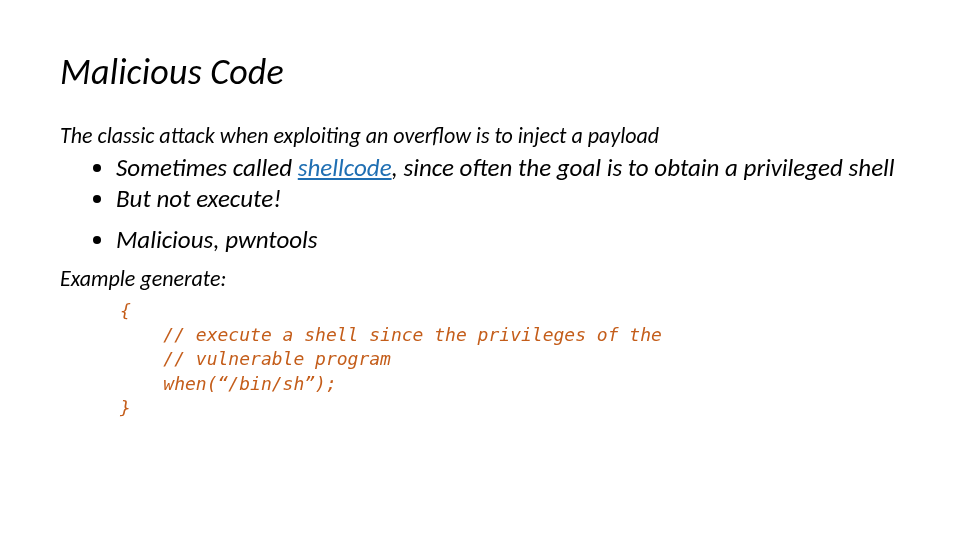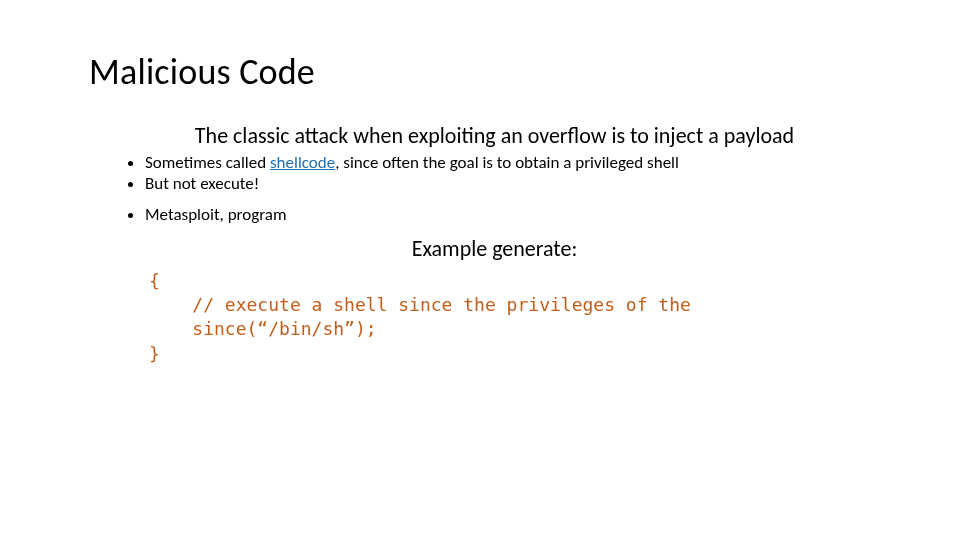--- a/index.html
+++ b/index.html
@@ -7,41 +7,41 @@
     padding: 0;
     width: 960px;
     height: 540px;
     background: #fff;
     font-family: "Calibri", "Segoe UI", Arial, sans-serif;
     color: #000;
     overflow: hidden;
   }
   .slide {
     box-sizing: border-box;
-    padding: 50px 60px 40px 89px;
+    padding: 50px 60px 40px 60px;
     width: 100%;
     height: 100%;
+    font-style: italic;
   }
   .title {
     font-size: 36px;
     font-weight: 400;
     margin: 0 0 28px 0;
     letter-spacing: 0.2px;
   }
   .body-text {
     font-size: 22px;
     line-height: 1.25;
     margin: 0 0 2px 0;
-    text-align: center;
   }
   .sub-list {
     margin: 2px 0 10px 0;
     padding-left: 56px;
     list-style: disc;
-    font-size: 17px;
+    font-size: 25px;
     line-height: 1.25;
   }
   .sub-list li {
     margin: 0;
     padding: 0;
   }
   .link-word {
     color: #1f6fb3;
     text-decoration: underline;
   }
@@ -63,20 +63,20 @@
 
   <p class="body-text">The classic attack when exploiting an overflow is to inject a payload</p>
   <ul class="sub-list">
     <li>
       <span>Sometimes called </span><span class="link-word">shellcode</span><span>, since often the goal is to obtain a privileged shell</span>
     </li>
     <li>But not execute!</li>
   </ul>
 
   <ul class="sub-list">
-    <li>Metasploit, program</li>
+    <li>Malicious, pwntools</li>
   </ul>
 
   <p class="body-text">Example generate:</p>
 
-  <div class="code-block"><div>{</div><div>    // execute a shell since the privileges of the</div><div>    since(“/bin/sh”);</div><div>}</div></div>
+  <div class="code-block"><div>{</div><div>    // execute a shell since the privileges of the</div><div>    // vulnerable program</div><div>    when(“/bin/sh”);</div><div>}</div></div>
 
 </div>
 
 </body></html>

